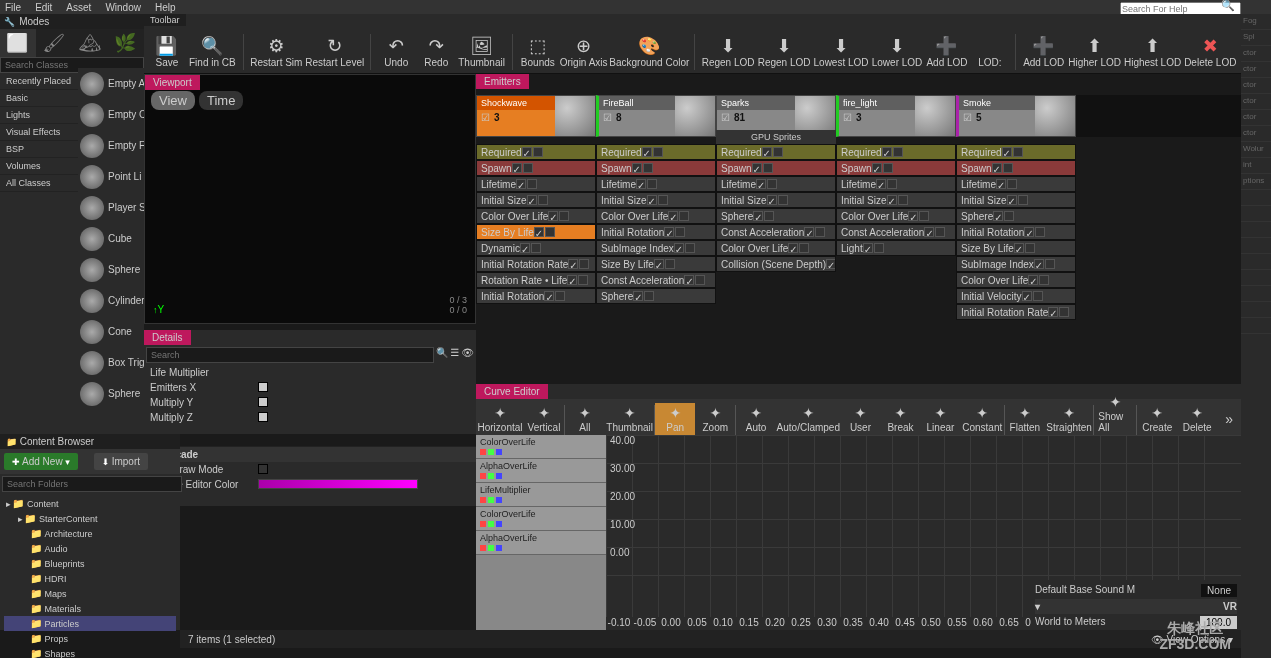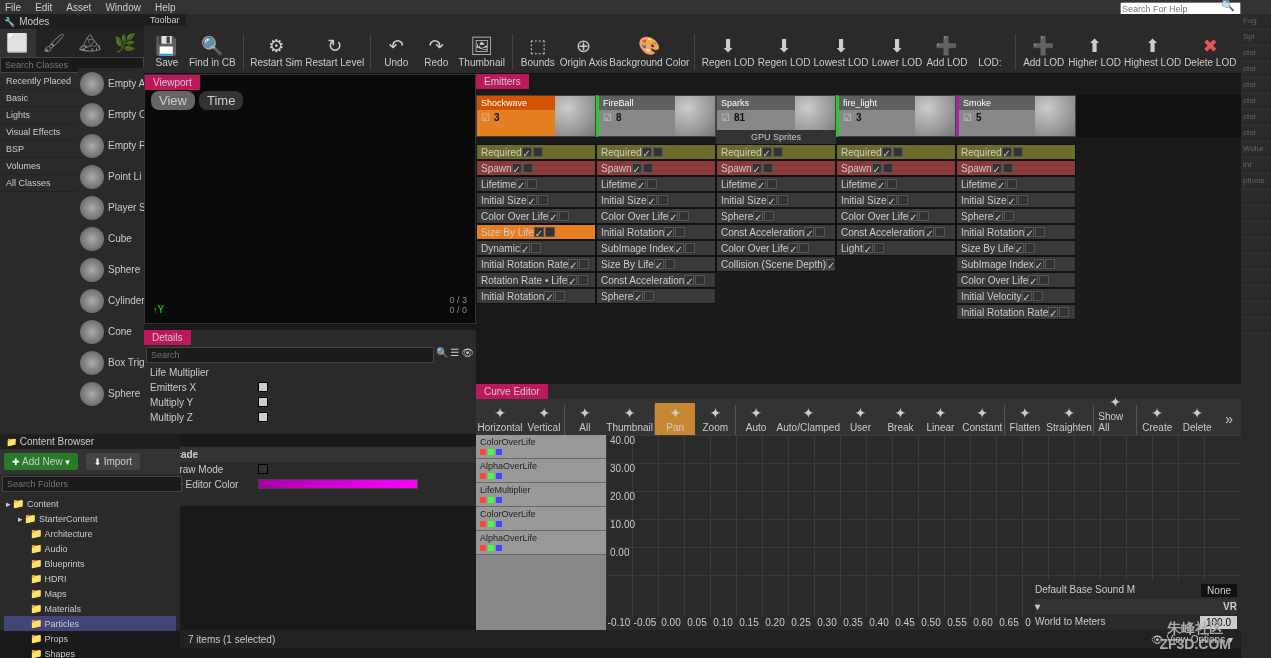--- a/index.html
+++ b/index.html
@@ -57,21 +57,21 @@
 .details-search{display:flex;padding:2px;gap:2px}
 .details-search input{flex:1;background:#1a1a1a;border:1px solid #444;padding:2px 4px;font-size:9px}
 .details-section{background:#333;padding:2px 6px;font-size:9px;font-weight:bold;border-top:1px solid #222}
 .details-row{display:flex;align-items:flex-start;padding:2px 6px;font-size:9px;gap:8px}
 .details-row .lbl{width:100px}
 .details-row .chk{width:10px;height:10px;background:#ccc;border:1px solid #000}
 .cascade-panel{position:absolute;left:144px;top:446px;width:332px;height:60px;background:#2a2a2a}
 .color-bar{width:160px;height:10px;background:linear-gradient(to right,#a0a,#f0f);border:1px solid #444}
 .content-browser{position:absolute;left:0;top:434px;width:180px;bottom:28px;background:#2a2a2a}
 .cb-header{background:#1f1f1f;padding:2px 6px;font-size:9px}
-.cb-toolbar{display:flex;gap:8px;padding:4px;background:#333}
+.cb-toolbar{display:flex;gap:16px;padding:4px;background:#333}
 .cb-btn{background:#2a7a2a;color:#fff;padding:3px 8px;font-size:9px;cursor:pointer;border-radius:2px}
 .cb-btn.import{background:#444}
 .tree{padding:2px 4px}
 .tree-item{padding:2px 2px;font-size:9px;cursor:pointer;display:flex;align-items:center;gap:2px}
 .tree-item.l1{padding-left:14px}
 .tree-item.l2{padding-left:26px}
 .tree-item.sel{background:#447}
 .curve-editor{position:absolute;left:476px;top:384px;right:30px;bottom:28px;background:#2a2a2a}
 .curve-toolbar{display:flex;background:#333;height:36px;align-items:flex-end}
 .curve-btn{display:flex;flex-direction:column;align-items:center;justify-content:flex-end;min-width:40px;padding:2px 4px;font-size:9px;cursor:pointer}

